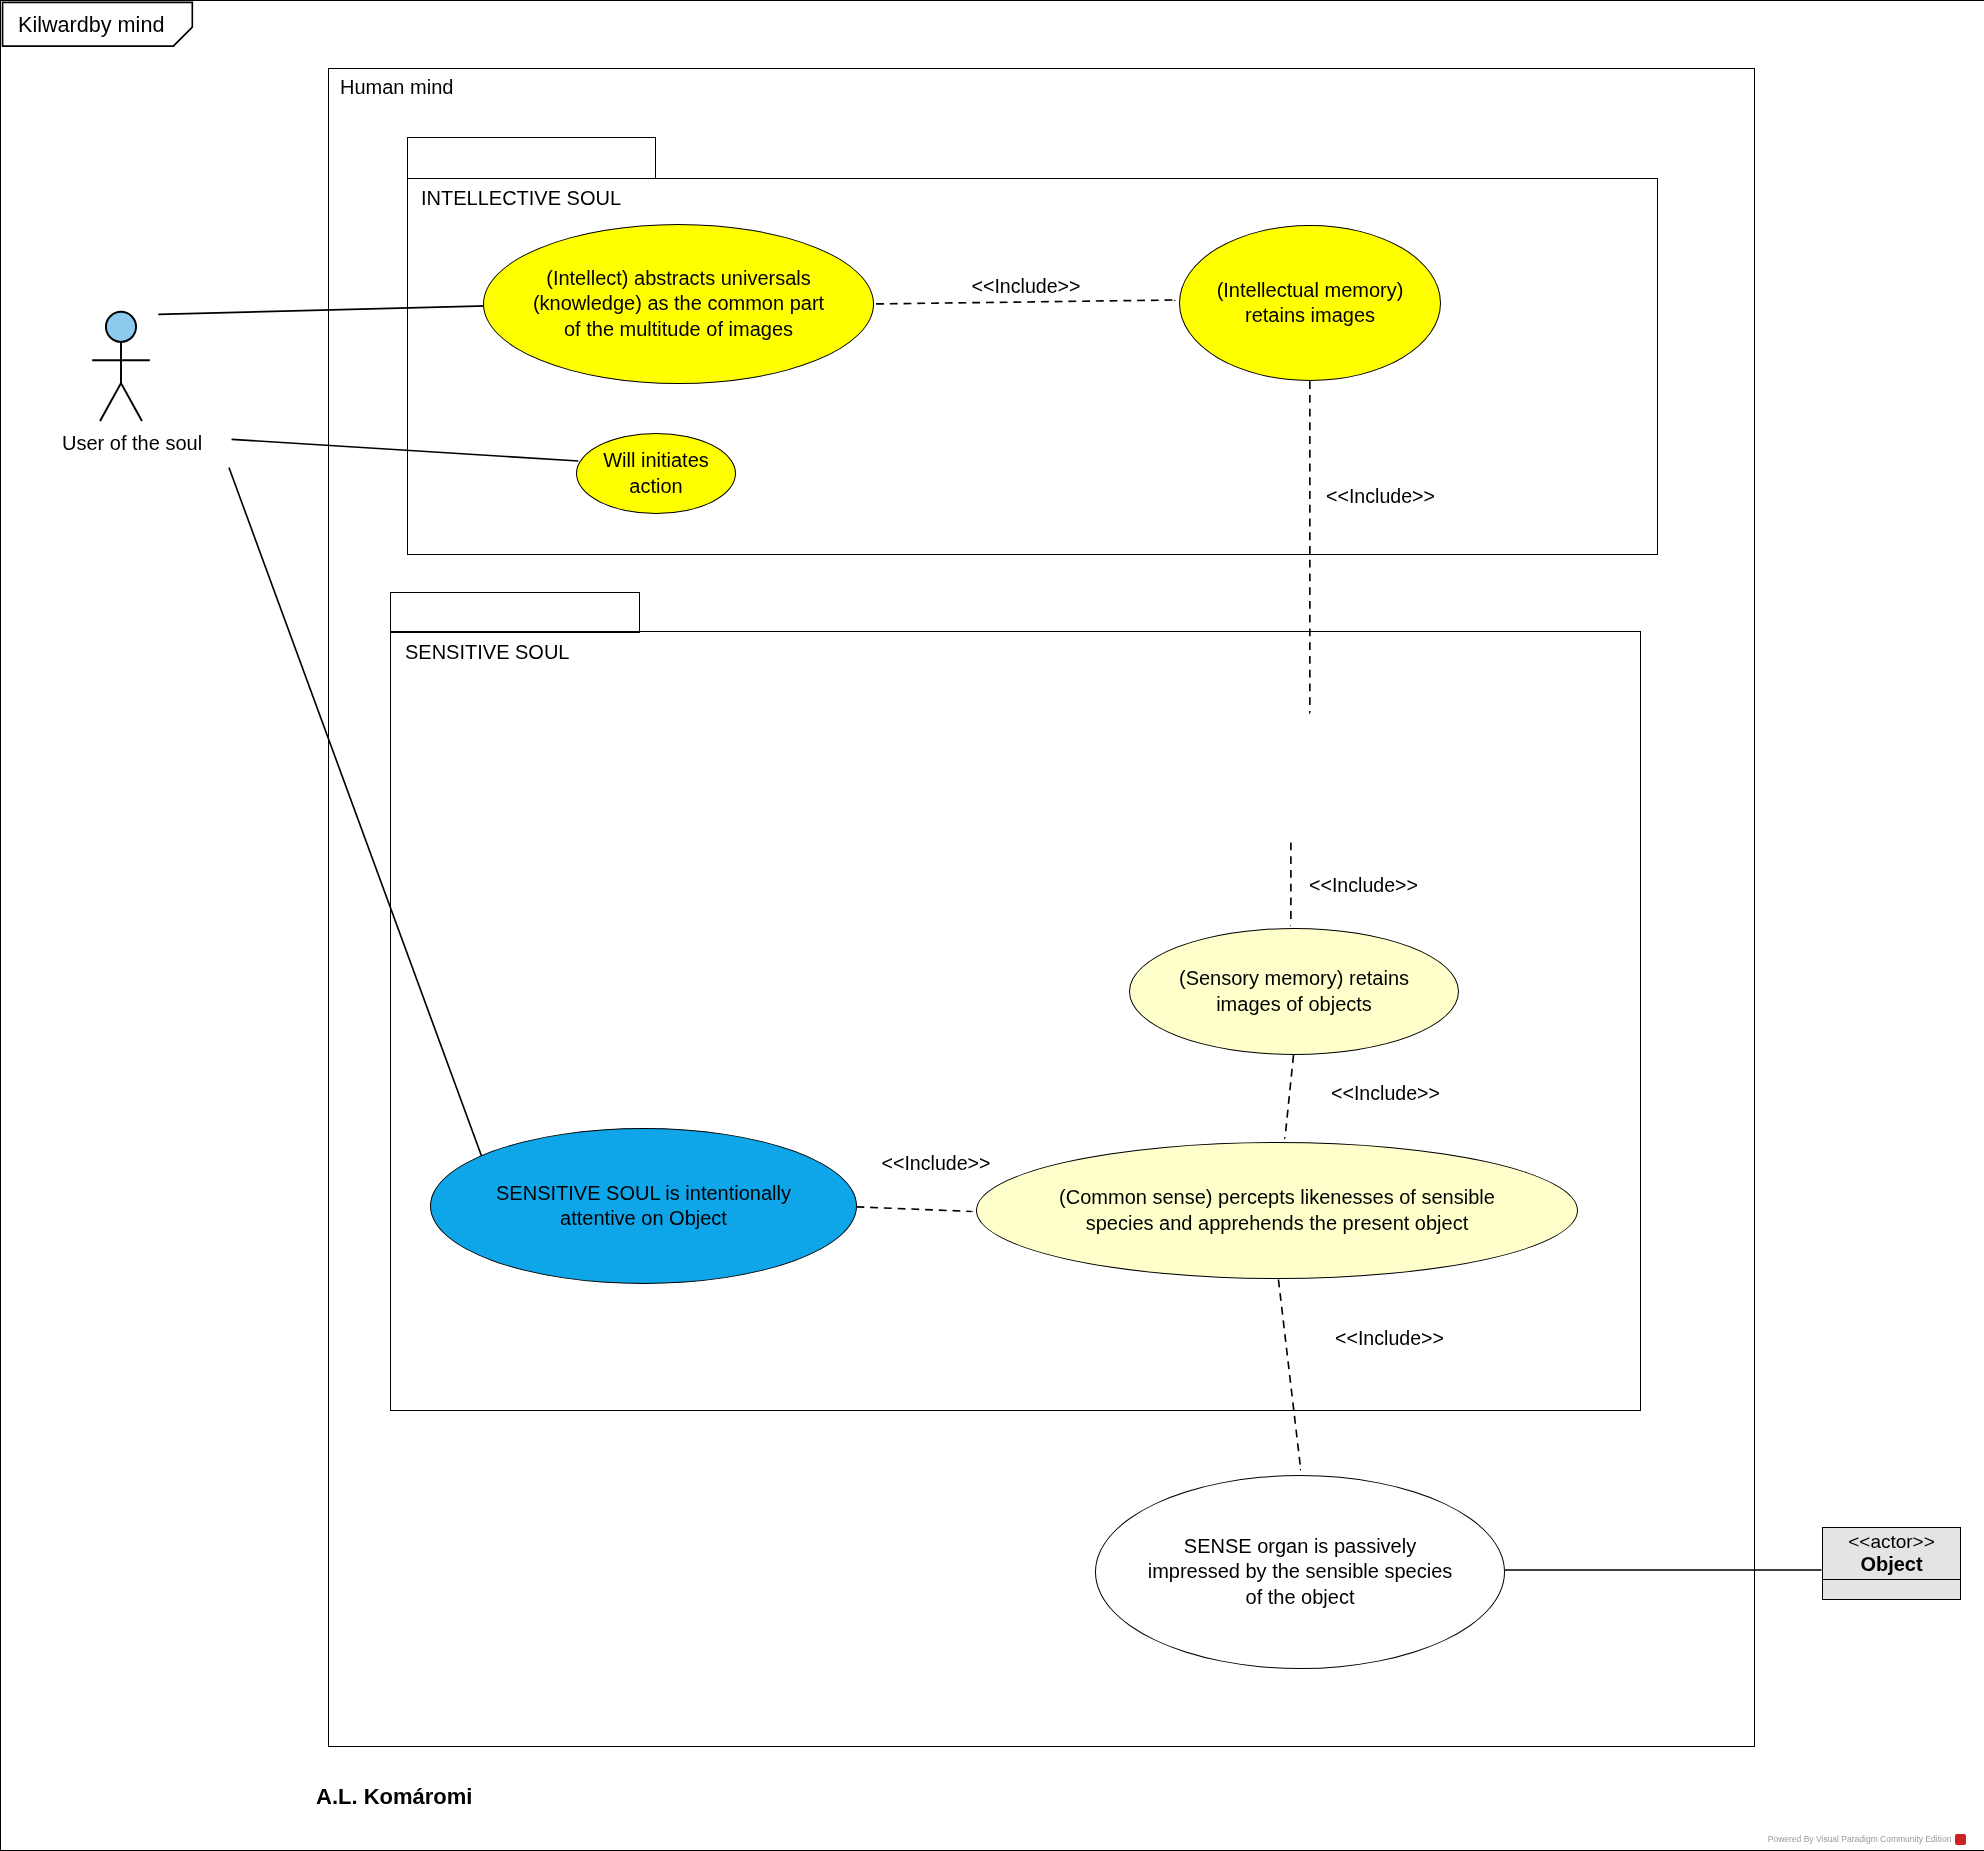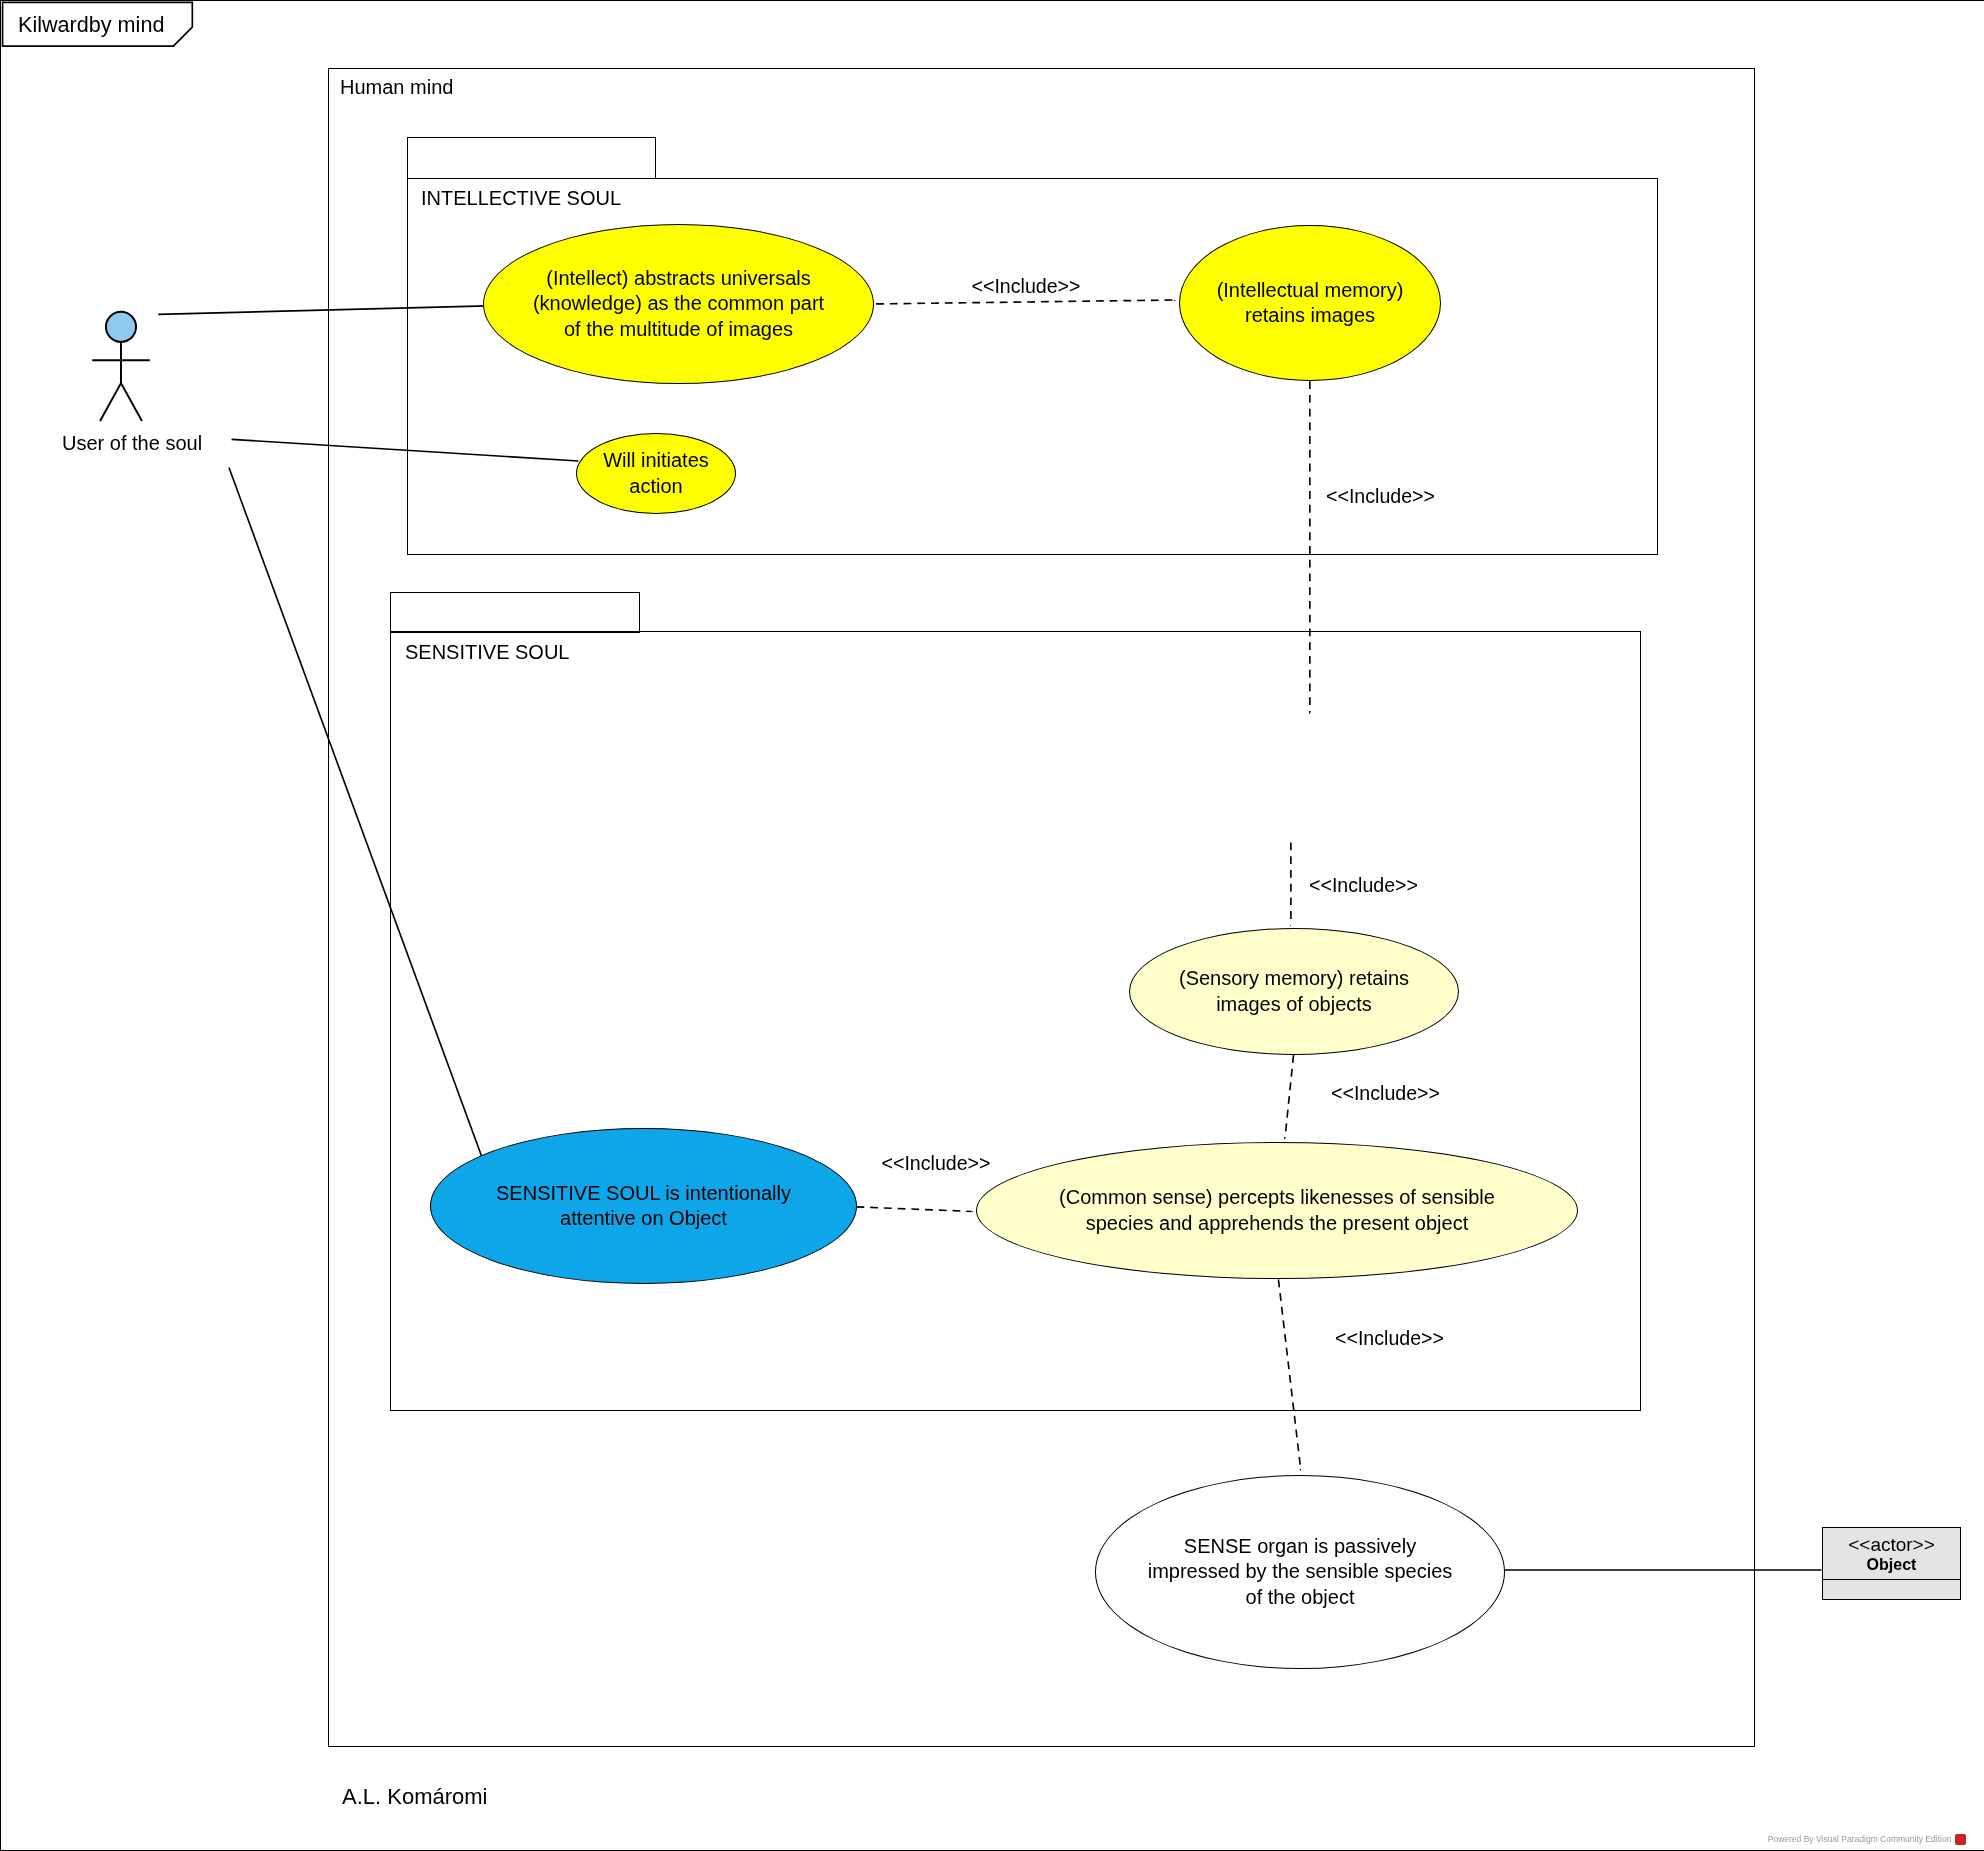--- a/index.html
+++ b/index.html
@@ -18,21 +18,21 @@
   .pkg-tab { position:absolute; border:1.3px solid #000; background:#fff; box-sizing:border-box; z-index:1; }
   .pkg-body { position:absolute; border:1.3px solid #000; background:transparent; box-sizing:border-box; z-index:1; }
   .pkg-label { position:absolute; font-size:20px; z-index:2; }
   .inc-label { position:absolute; font-size:19.6px; white-space:nowrap; z-index:4; background:transparent; }
   .centerx { transform:translateX(-50%); }
   #connectors { position:absolute; left:0; top:0; z-index:2; pointer-events:none; }
   .small-label { position:absolute; font-size:20px; z-index:2; }
   .obj-box { position:absolute; border:1.3px solid #000; box-sizing:border-box; z-index:3; text-align:center; }
   .obj-name-compartment { height:51px; border-bottom:1.3px solid #000; display:flex; flex-direction:column; align-items:center; justify-content:center; }
   .obj-stereo { font-size:19px; }
-  .obj-name { font-size:16px; font-weight:bold; }
+  .obj-name { font-size:20px; font-weight:bold; }
   .watermark { position:absolute; right:18.3px; bottom:5.2px; font-size:8.5px; color:#9a9a9a; display:flex; gap:3.3px; z-index:5; }
   .wm-icon { width:11px; height:11px; background:#cc2222; border-radius:2px; display:inline-block; }
   .author { position:absolute; font-size:22px; z-index:2; }
   .frame-title { position:absolute; left:17px; top:11px; font-size:21.6px; z-index:4; }
 </style>
 </head>
 <body>
 
 <div id="canvas">
 
@@ -126,21 +126,21 @@
 
   <div class="small-label" style="left:19.6px; top:431px; width:223px; text-align:center;">User of the soul</div>
 
   <div class="obj-box" style="left: 1821px; top: 1526px; width: 139px; height: 73px; background-color: rgb(228, 228, 228);">
     <div class="obj-name-compartment">
       <div class="obj-stereo">&lt;&lt;actor&gt;&gt;</div>
       <div class="obj-name">Object</div>
     </div>
   </div>
 
-  <div class="author" style="left:341px; top:1783px;">A.L. Komáromi</div>
+  <div class="author" style="left:315px; top:1783px;font-weight:bold;">A.L. Komáromi</div>
 
   <div class="watermark">
     <span>Powered By  Visual Paradigm Community Edition</span>
     <span class="wm-icon"></span>
   </div>
 
 </div>
 
 
 </body></html>

